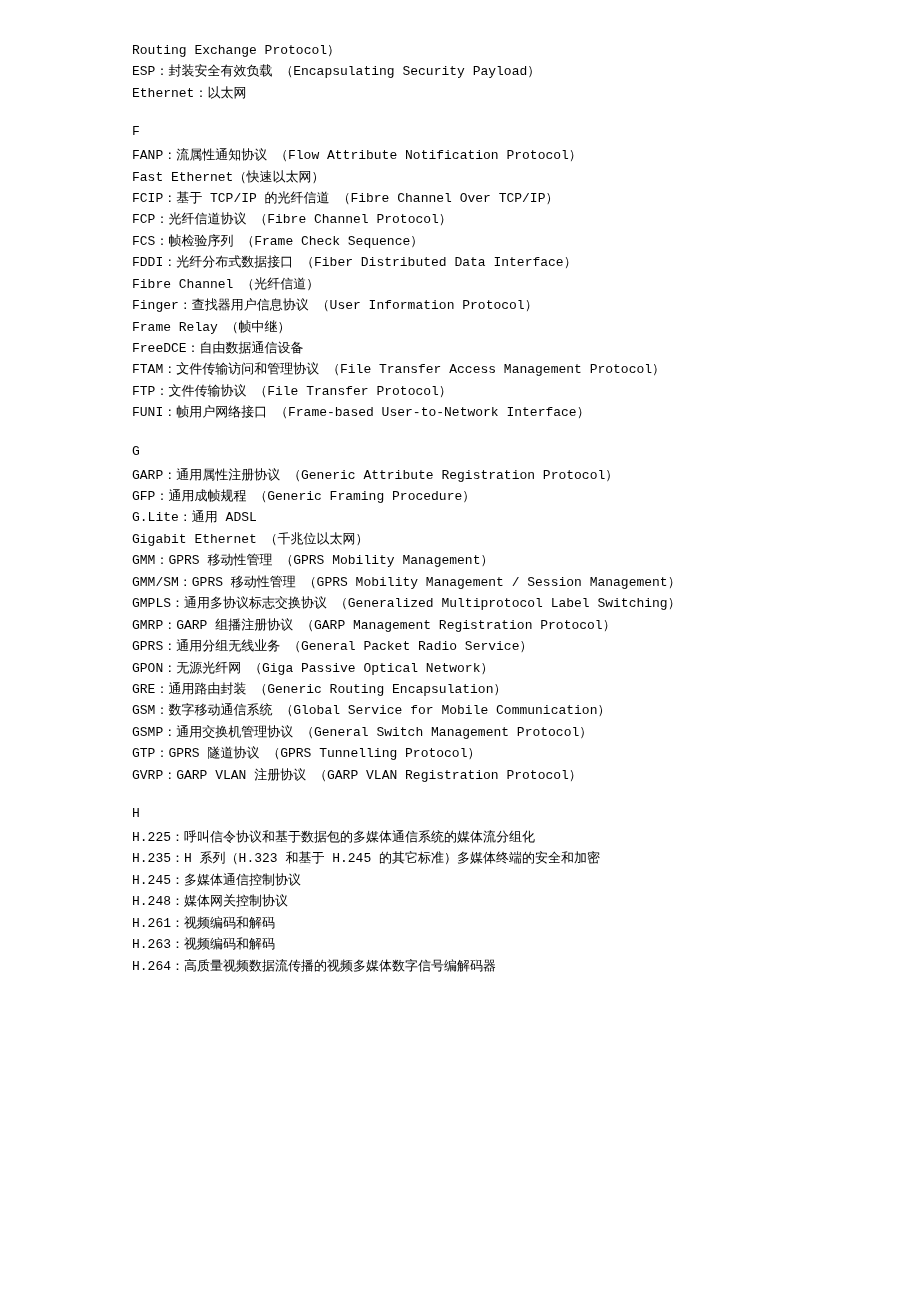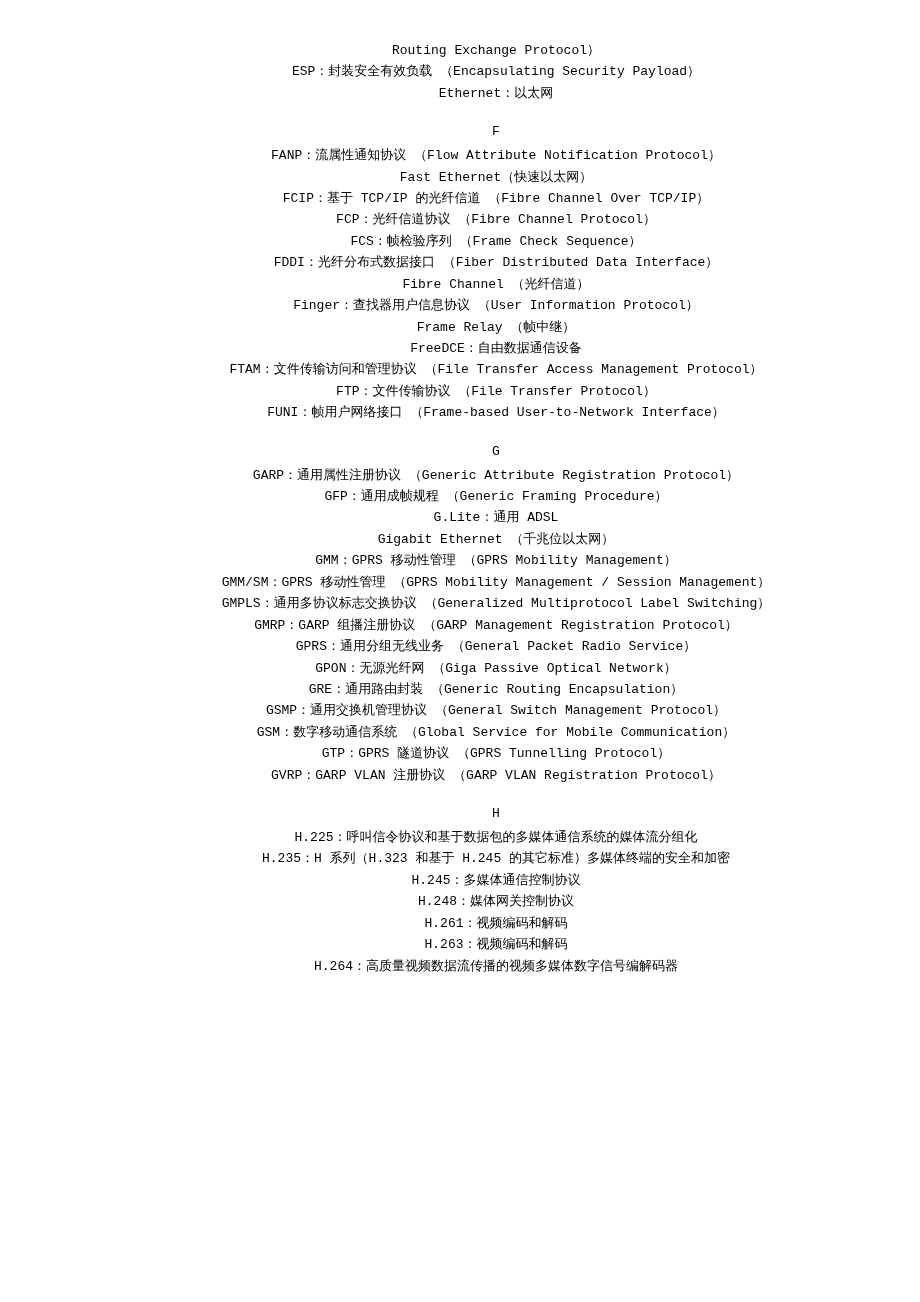--- a/index.html
+++ b/index.html
@@ -1,19 +1,18 @@
 <!DOCTYPE html>
 <html><head>
   <meta charset="utf-8">
   <style>
     * {
       margin: 0;
       padding: 0;
       box-sizing: border-box;
-      text-align: center;
     }
     body {
       background: #ffffff;
       font-family: 'Courier New', Courier, monospace;
       font-size: 13px;
       color: #000000;
       width: 920px;
       min-height: 1302px;
       padding: 40px 60px 40px 132px;
       line-height: 1.6;
@@ -72,22 +71,22 @@
       <span class="entry">GFP：通用成帧规程 （Generic Framing Procedure）</span>
       <span class="entry">G.Lite：通用 ADSL</span>
       <span class="entry">Gigabit Ethernet （千兆位以太网）</span>
       <span class="entry">GMM：GPRS 移动性管理 （GPRS Mobility Management）</span>
       <span class="entry">GMM/SM：GPRS 移动性管理 （GPRS Mobility Management / Session Management）</span>
       <span class="entry">GMPLS：通用多协议标志交换协议 （Generalized Multiprotocol Label Switching）</span>
       <span class="entry">GMRP：GARP 组播注册协议 （GARP Management Registration Protocol）</span>
       <span class="entry">GPRS：通用分组无线业务 （General Packet Radio Service）</span>
       <span class="entry">GPON：无源光纤网 （Giga Passive Optical Network）</span>
       <span class="entry">GRE：通用路由封装 （Generic Routing Encapsulation）</span>
+      <span class="entry">GSM：数字移动通信系统 （Global Service for Mobile Communication）</span>
       <span class="entry">GSMP：通用交换机管理协议 （General Switch Management Protocol）</span>
-      <span class="entry">GSM：数字移动通信系统 （Global Service for Mobile Communication）</span>
       <span class="entry">GTP：GPRS 隧道协议 （GPRS Tunnelling Protocol）</span>
       <span class="entry">GVRP：GARP VLAN 注册协议 （GARP VLAN Registration Protocol）</span>
     </div>
     <div class="section">
       <div class="section-letter">H</div>
       <span class="entry">H.225：呼叫信令协议和基于数据包的多媒体通信系统的媒体流分组化</span>
       <span class="entry">H.235：H 系列（H.323 和基于 H.245 的其它标准）多媒体终端的安全和加密</span>
       <span class="entry">H.245：多媒体通信控制协议</span>
       <span class="entry">H.248：媒体网关控制协议</span>
       <span class="entry">H.261：视频编码和解码</span>

